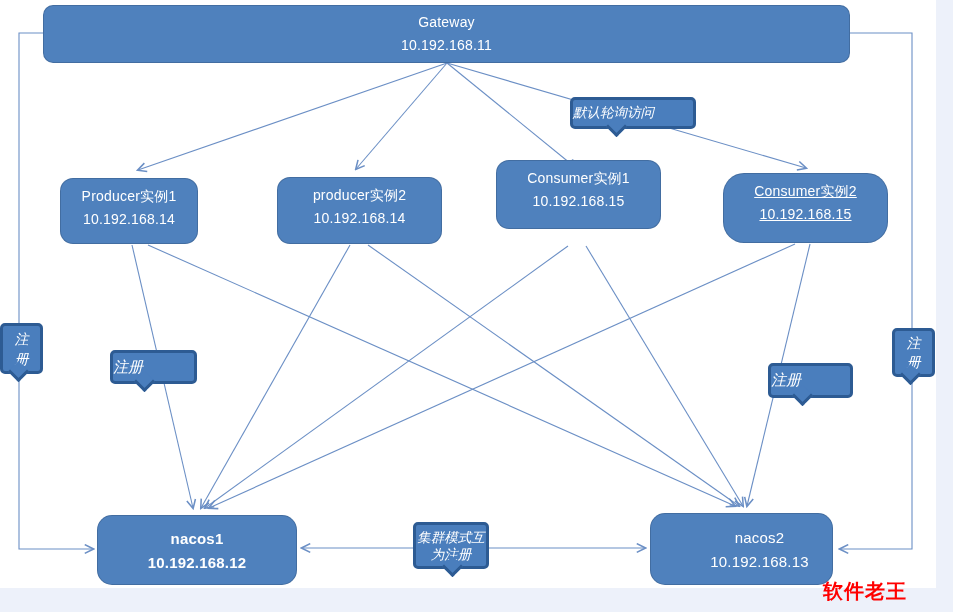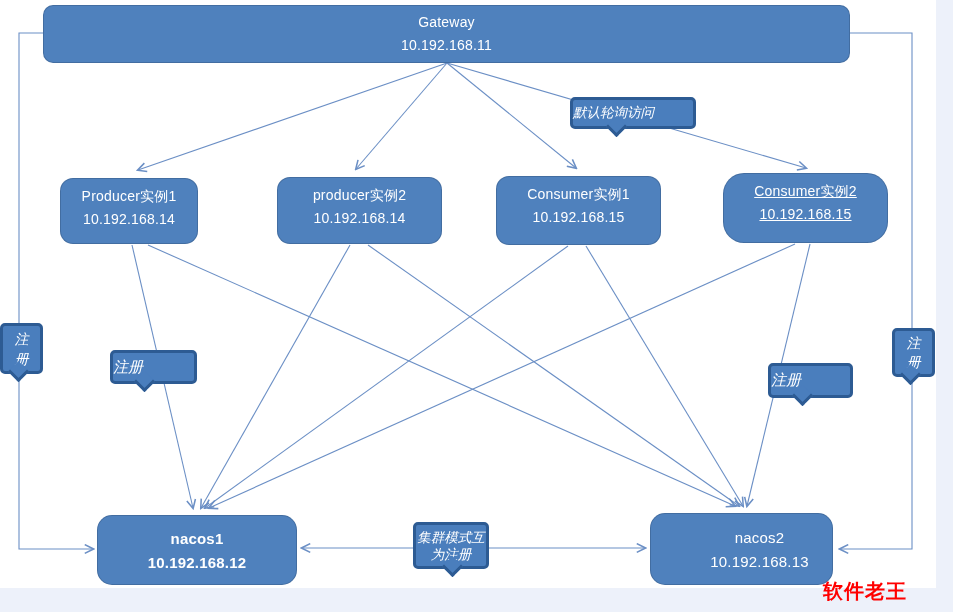--- a/index.html
+++ b/index.html
@@ -13,21 +13,21 @@
   
   #wires{position:absolute;left:0;top:0;z-index:1;}
 
   
   .node{position:absolute;background:#4f81bd;border:1px solid rgba(56,93,138,.55);
         color:#ffffff;text-align:center;z-index:2;box-sizing:border-box;}
   .node .nm,.node .ip{line-height:23px;font-size:14px;letter-spacing:.2px;}
   #n-gateway{left:43px;top:5px;width:807px;height:58px;border-radius:10px;padding-top:5px;}
   #n-producer1{left:60px;top:178px;width:138px;height:66px;border-radius:13px;padding-top:6px;}
   #n-producer2{left:277px;top:177px;width:165px;height:67px;border-radius:13px;padding-top:6px;}
-  #n-consumer1{left:496px;top:176px;width:165px;height:69px;border-radius:13px;padding-top:6px;}
+  #n-consumer1{left:496px;top:160px;width:165px;height:69px;border-radius:13px;padding-top:6px;}
   #n-consumer2{left:723px;top:173px;width:165px;height:70px;border-radius:21px;padding-top:6px;text-decoration:underline;}
   #n-nacos1{left:97px;top:515px;width:200px;height:70px;border-radius:15px;padding-top:11px;font-size:15px;font-weight:bold;}
   #n-nacos2{left:650px;top:513px;width:183px;height:72px;border-radius:15px;padding-top:12px;font-size:15px;padding-left:36px;}
   #n-nacos1 .nm,#n-nacos1 .ip,#n-nacos2 .nm,#n-nacos2 .ip{font-size:15px;line-height:24px;}
 
   
   .callout{position:absolute;background:#4a7ebd;border:3px solid #2d5b93;border-radius:5px;
            color:#fff;text-align:center;z-index:3;box-sizing:border-box;
            display:flex;align-items:center;justify-content:flex-start;font-style:italic;}
   .callout:after{content:"";position:absolute;bottom:-8px;left:30%;width:12px;height:12px;

